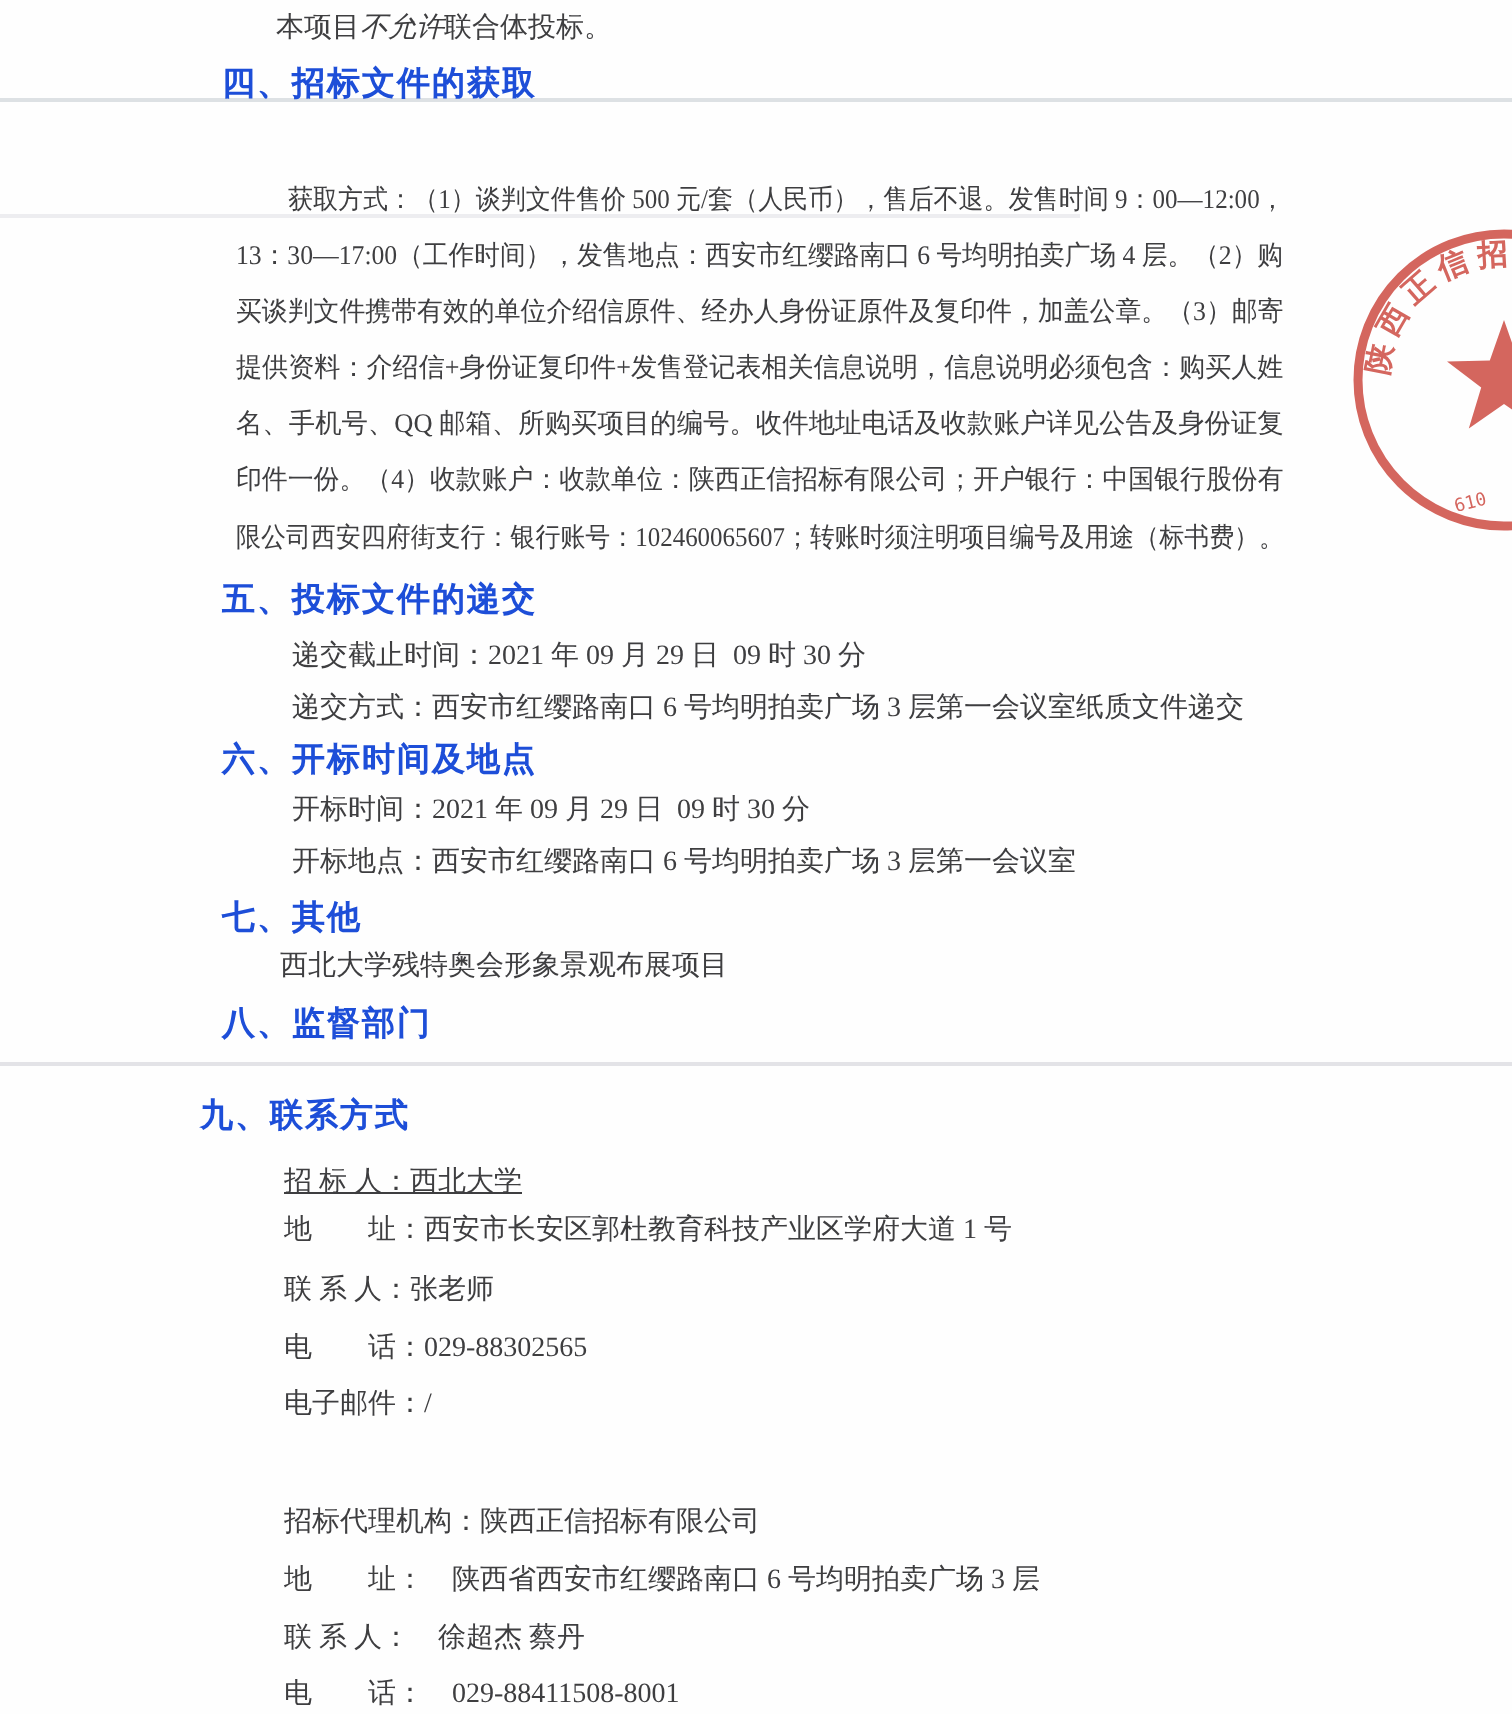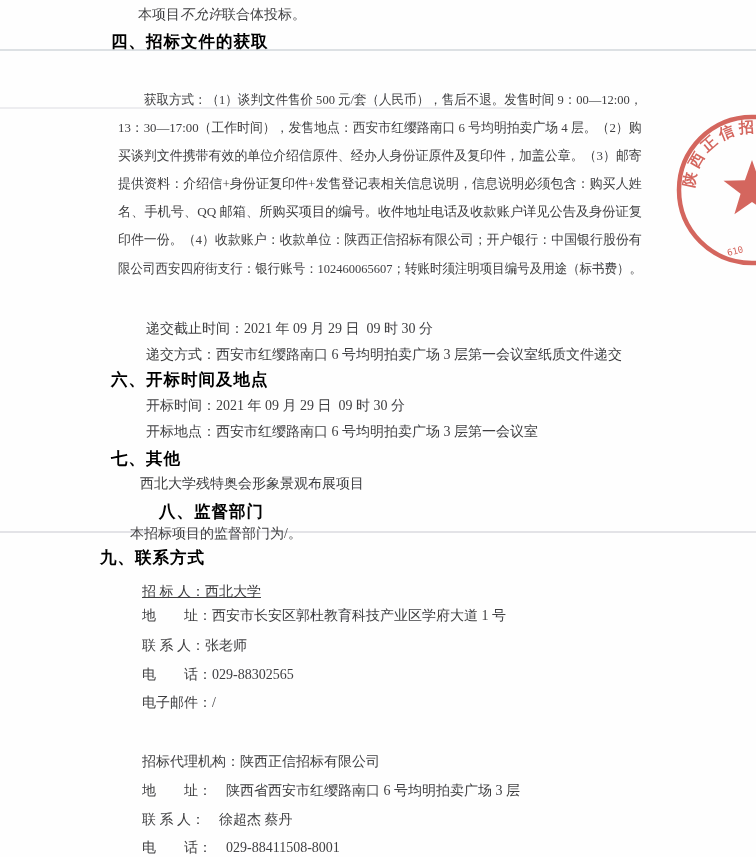--- a/index.html
+++ b/index.html
@@ -5,21 +5,21 @@
   html,body{margin:0;padding:0;background:#ffffff;}
   .doc{
     position:relative;
     width:756px;height:857px;
     background:#fefefe;
     overflow:hidden;
     font-family:"Liberation Serif","DejaVu Serif",serif;
     color:#3e3e40;
   }
   .t{position:absolute;white-space:pre;font-size:14px;line-height:20px;color:#3e3e40;}
-  .h{position:absolute;white-space:pre;font-size:16.5px;line-height:22px;font-weight:700;color:#000000;letter-spacing:1px;}
+  .h{position:absolute;white-space:pre;font-size:16.5px;line-height:22px;font-weight:700;color:#1d4ed8;letter-spacing:1px;}
   .pline{
     position:absolute;left:118px;width:524px;height:20px;
     font-size:13.5px;line-height:20px;color:#3e3e40;
     text-align:justify;text-align-last:justify;
     white-space:nowrap;overflow:visible;
   }
   .pline.first{text-indent:28px;}
   .rule{position:absolute;left:0;height:2px;}
   .r1{top:49px;width:756px;background:#dde1e4;}
   .r2{top:107px;width:540px;background:#ededf0;}
@@ -41,32 +41,32 @@
 
   <div class="h" style="left:111px;top:31px;">四、招标文件的获取</div>
   <div class="pline first" style="top: 90px; transform-origin: left top; transform: scaleX(0.927434); text-align-last: auto;">获取方式：（1）谈判文件售价 500 元/套（人民币），售后不退。发售时间 9：00—12:00，</div>
   <div class="pline" style="top: 118px; transform-origin: left top; transform: scaleX(0.950998); text-align-last: auto;">13：30—17:00（工作时间），发售地点：西安市红缨路南口 6 号均明拍卖广场 4 层。（2）购</div>
   <div class="pline" style="top: 146px; transform-origin: left top; transform: scaleX(0.957952); text-align-last: auto;">买谈判文件携带有效的单位介绍信原件、经办人身份证原件及复印件，加盖公章。（3）邮寄</div>
   <div class="pline" style="top: 174px; transform-origin: left top; transform: scaleX(0.96679); text-align-last: auto;">提供资料：介绍信+身份证复印件+发售登记表相关信息说明，信息说明必须包含：购买人姓</div>
   <div class="pline" style="top: 202px; transform-origin: left top; transform: scaleX(0.977612); text-align-last: auto;">名、手机号、QQ 邮箱、所购买项目的编号。收件地址电话及收款账户详见公告及身份证复</div>
   <div class="pline" style="top: 230px; transform-origin: left top; transform: scaleX(0.957952); text-align-last: auto;">印件一份。（4）收款账户：收款单位：陕西正信招标有限公司；开户银行：中国银行股份有</div>
   <div class="pline" style="top: 259px; transform-origin: left top; transform: scaleX(0.924162); text-align-last: auto;">限公司西安四府街支行：银行账号：102460065607；转账时须注明项目编号及用途（标书费）。</div>
 
+  <div class="h" style="left:111px;top:289px;">五、投标文件的递交</div>
   <div class="t" style="left:146px;top:319px;">递交截止时间：2021 年 09 月 29 日  09 时 30 分</div>
   <div class="t" style="left:146px;top:345px;">递交方式：西安市红缨路南口 6 号均明拍卖广场 3 层第一会议室纸质文件递交</div>
 
   <div class="h" style="left:111px;top:369px;">六、开标时间及地点</div>
   <div class="t" style="left:146px;top:396px;">开标时间：2021 年 09 月 29 日  09 时 30 分</div>
   <div class="t" style="left:146px;top:422px;">开标地点：西安市红缨路南口 6 号均明拍卖广场 3 层第一会议室</div>
 
   <div class="h" style="left:111px;top:448px;">七、其他</div>
   <div class="t" style="left:140px;top:474px;">西北大学残特奥会形象景观布展项目</div>
 
-  <div class="h" style="left:111px;top:501px;margin-left:48px;">八、监督部门</div>
-  <div class="t" style="left:130px;top:524px;">本招标项目的监督部门为/。</div>
+  <div class="h" style="left:111px;top:501px;">八、监督部门</div>
 
   <div class="h" style="left:100px;top:547px;">九、联系方式</div>
   <div class="t" style="left:142px;top:582px;text-decoration:underline;">招 标 人：西北大学</div>
   <div class="t" style="left:142px;top:606px;">地　　址：西安市长安区郭杜教育科技产业区学府大道 1 号</div>
   <div class="t" style="left:142px;top:636px;">联 系 人：张老师</div>
   <div class="t" style="left:142px;top:665px;">电　　话：029-88302565</div>
   <div class="t" style="left:142px;top:693px;">电子邮件：/</div>
 
   <div class="t" style="left:142px;top:752px;">招标代理机构：陕西正信招标有限公司</div>
   <div class="t" style="left:142px;top:781px;">地　　址：　陕西省西安市红缨路南口 6 号均明拍卖广场 3 层</div>

